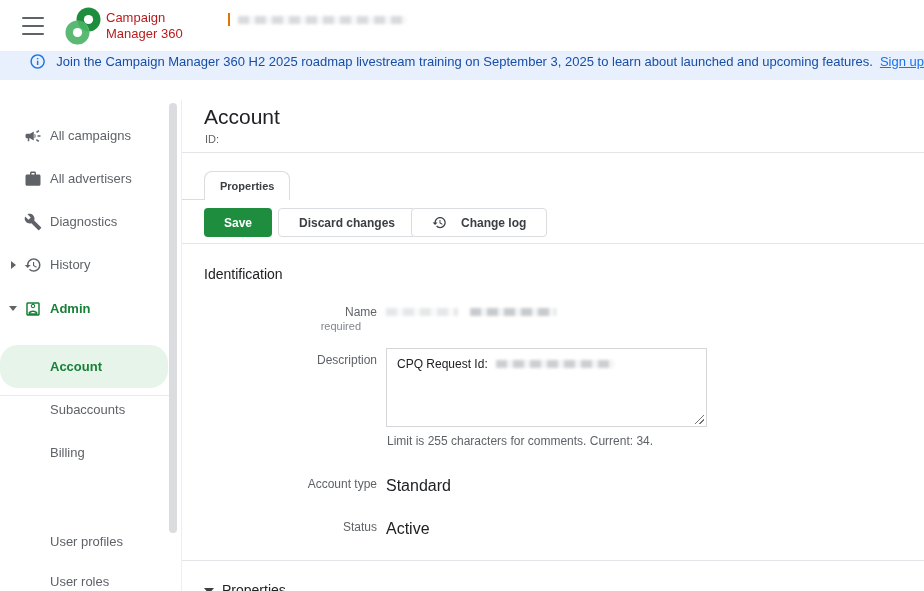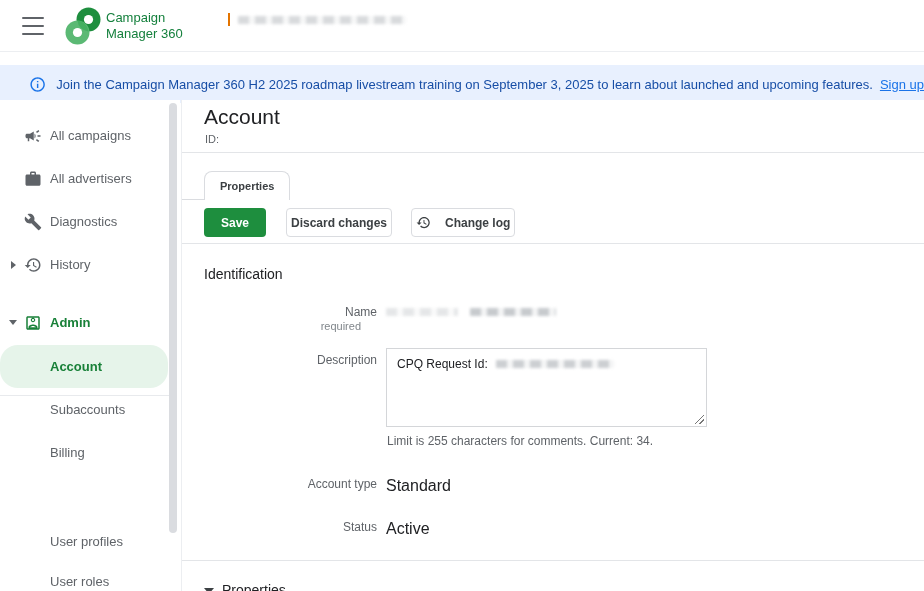--- a/index.html
+++ b/index.html
@@ -9,29 +9,29 @@
     overflow: hidden;
     background: #fff;
     font-family: "Liberation Sans", sans-serif;
     color: #202124;
   }
   
   .header { position: absolute; top:0; left:0; width:924px; height:52px; background:#fff; border-bottom:1px solid #eceef1; z-index:5; }
   .hamburger { position:absolute; left:22px; top:17px; width:22px; height:18px; display:flex; flex-direction:column; justify-content:space-between; cursor:pointer; }
   .hamburger span { display:block; width:22px; height:2.4px; background:#5f6368; border-radius:1px; }
   .logo { position:absolute; left:63px; top:6px; }
-  .app-name { position:absolute; left:106px; top:10px; font-size:13px; line-height:16px; color:#15803d; }
+  .app-name { position:absolute; left:106px; top:10px; font-size:13px; line-height:16px; color:#b91c1c; }
   .hdr-caret { position:absolute; left:228px; top:13px; width:2px; height:13px; background:#e37400; }
   .redact { display:inline-block; height:8px; border-radius:1px;
     background: repeating-linear-gradient(90deg,#9aa0a6 0 11px, rgba(154,160,166,.22) 11px 17px);
     filter: blur(1.6px); }
   .hdr-redact { position:absolute; left:238px; top:16px; width:168px; opacity:.38; }
 
   
-  .banner { position:absolute; top:65px; left:0; width:924px; height:38px; background:#e8f0fe; display:flex; align-items:center; padding-left:29px; }
+  .banner { position:absolute; top:42px; left:0; width:924px; height:38px; background:#e8f0fe; display:flex; align-items:center; padding-left:29px; }
   .banner .msg { margin-left:10px; font-size:13px; color:#174ea6; white-space:nowrap; }
   .banner .signup { margin-left:7px; font-size:13px; color:#1a73e8; text-decoration:underline; cursor:pointer; white-space:nowrap; }
 
   
   .sidebar { position:absolute; top:100px; left:0; width:180px; height:491px; background:#fff; }
   .nav-item { position:absolute; left:0; width:170px; height:43px; display:flex; align-items:center; cursor:pointer; }
   .nav-item .ic { position:absolute; left:24px; width:18px; height:18px; }
   .nav-item .lbl { position:absolute; left:50px; font-size:13px; color:#5f6368; }
   .tri-right { position:absolute; left:11px; width:0; height:0; border-top:4px solid transparent; border-bottom:4px solid transparent; border-left:5px solid #5f6368; }
   .tri-down { position:absolute; left:9px; width:0; height:0; border-left:4px solid transparent; border-right:4px solid transparent; border-top:5px solid #5f6368; }
@@ -46,24 +46,24 @@
   
   .main { position:absolute; top:100px; left:181px; width:743px; height:491px; border-left:1px solid #eceef1; background:#fff; overflow:hidden; }
   .page-title { position:absolute; left:22px; top:5px; font-size:21px; color:#202124; }
   .page-id { position:absolute; left:23px; top:33px; font-size:11px; color:#5f6368; }
   .hdiv { position:absolute; left:0; width:743px; border-top:1px solid #e3e5e8; }
   .tab { position:absolute; left:22px; top:71px; height:29px; padding:0 15px; background:#fff;
          border:1px solid #dadce0; border-bottom:none; border-radius:8px 8px 0 0;
          display:flex; align-items:center; font-size:11px; font-weight:bold; color:#3c4043; cursor:pointer; z-index:2; }
   .tabstub { position:absolute; left:0; top:99px; width:23px; border-top:1px solid #dadce0; }
   .btn { position:absolute; top:108px; height:29px; display:flex; align-items:center; justify-content:center;
-         border-radius:4px; font-size:12px; font-weight:bold; cursor:pointer; padding:0 4px; }
+         border-radius:4px; font-size:12px; font-weight:bold; cursor:pointer; padding:0 20px; }
   .btn-save { left:22px; background:#1e8e3e; color:#fff; min-width:62px; }
   .btn-plain { background:#fff; border:1px solid #dadce0; color:#3c4043; }
-  .btn-discard { left:104px; }
+  .btn-discard { left:96px; }
   .btn-changelog { left:229px; gap:14px; }
   .sec-heading { position:absolute; left:22px; top:166px; font-size:14px; color:#202124; }
   .flabel { position:absolute; left:16px; width:179px; text-align:right; font-size:12px; color:#5f6368; }
   .fsub { position:absolute; left:0; width:179px; text-align:right; font-size:11px; color:#80868b; }
   .fvalue { position:absolute; left:204px; font-size:16px; color:#202124; }
   .name-redacts { position:absolute; left:204px; top:208px; display:flex; gap:12px; align-items:center; }
   .desc-box { position:absolute; left:204px; top:248px; width:321px; height:79px; background:#fff;
               border:1px solid #d4d6d9; padding:8px 10px; font-size:12px; color:#202124; cursor:text; }
   .desc-box .resize { position:absolute; right:2px; bottom:2px; width:9px; height:9px;
       background: linear-gradient(135deg, transparent 0 45%, #777 45% 55%, transparent 55% 72%, #777 72% 82%, transparent 82%); }
@@ -131,21 +131,21 @@
   <div class="nav-item" style="top:143px">
     <span class="tri-right"></span>
     <svg class="ic" viewBox="0 0 24 24">
       <path fill="#5f6368" d="M13 3c-4.97 0-9 4.03-9 9H1l3.89 3.89.07.14L9 12H6c0-3.87 3.13-7 7-7s7 3.13 7 7-3.13 7-7 7c-1.93 0-3.68-.79-4.94-2.06l-1.42 1.42C8.27 19.99 10.51 21 13 21c4.97 0 9-4.03 9-9s-4.03-9-9-9zm-1 5v5l4.28 2.54.72-1.21-3.5-2.08V8H12z"></path>
     </svg>
     <span class="lbl">History</span>
   </div>
 
   <div class="side-divider"></div>
 
-  <div class="nav-item nav-admin" style="top:201px">
+  <div class="nav-item nav-admin" style="top:187px">
     <span class="tri-down"></span>
     <svg class="ic" viewBox="0 0 24 24">
       <path fill="#188038" d="M19 3H5c-1.1 0-2 .9-2 2v14c0 1.1.9 2 2 2h14c1.1 0 2-.9 2-2V5c0-1.1-.9-2-2-2zm0 16H5V5h14v14zm-7-8c1.65 0 3-1.35 3-3s-1.35-3-3-3-3 1.35-3 3 1.35 3 3 3zm0-4.5c.83 0 1.5.67 1.5 1.5s-.67 1.5-1.5 1.5-1.5-.67-1.5-1.5.67-1.5 1.5-1.5zM6 19h12v-1.53c0-2.5-3.97-3.58-6-3.58s-6 1.08-6 3.58V19zm2.13-1.5c.69-.73 2.5-1.61 3.87-1.61s3.19.88 3.88 1.61H8.13z"></path>
     </svg>
     <span class="lbl">Admin</span>
   </div>
 
   <div class="nav-child selected" style="top:245px">
     <span class="lbl">Account</span>
   </div>

